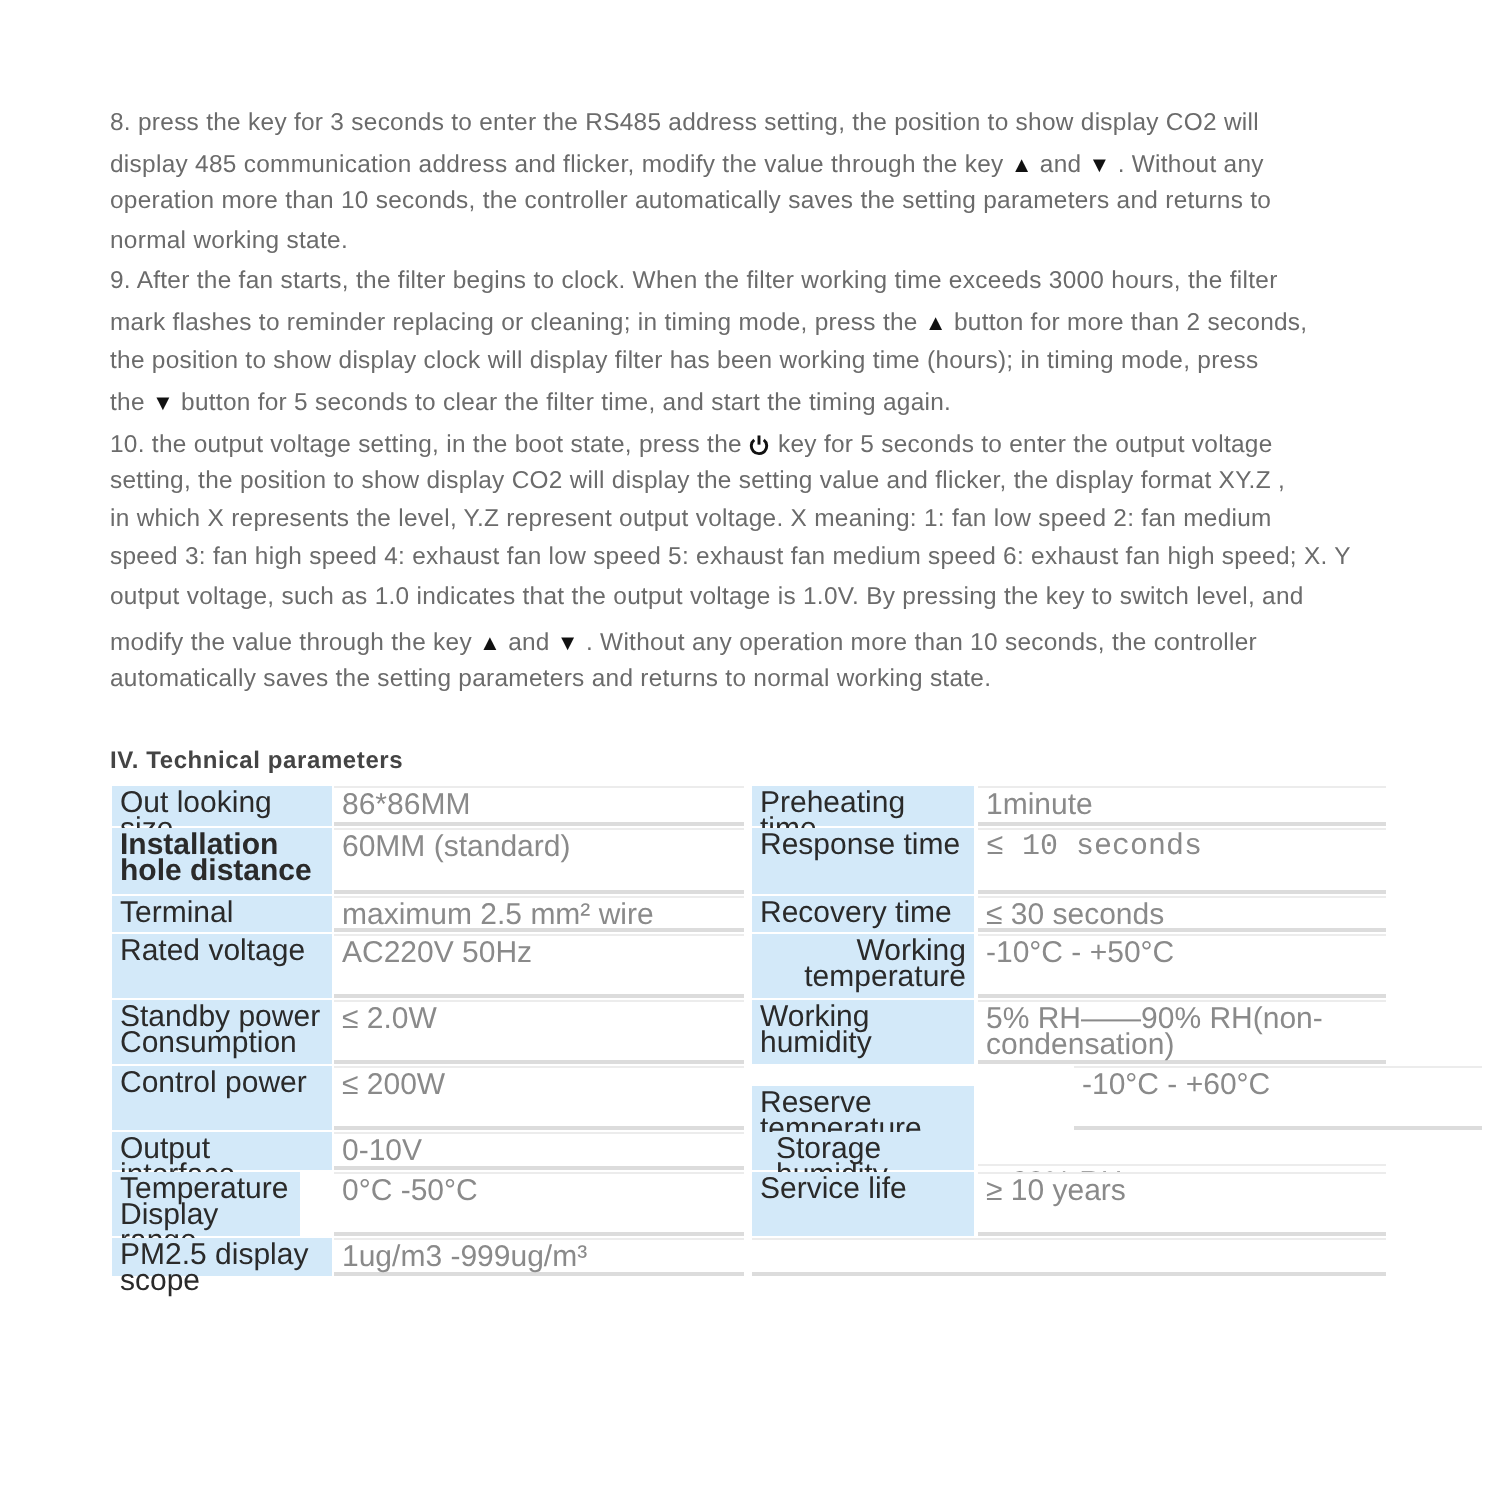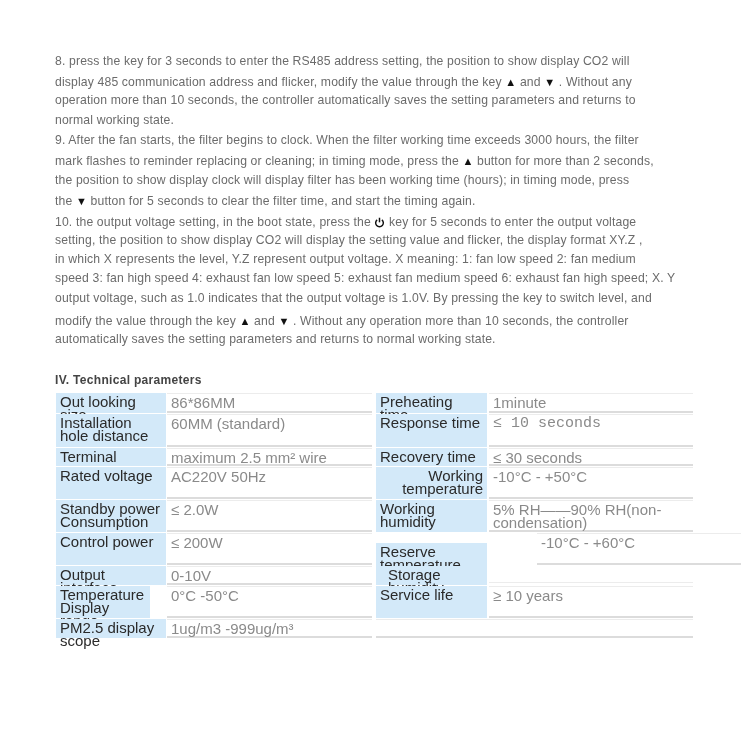--- a/index.html
+++ b/index.html
@@ -51,21 +51,21 @@
 <h2 class="sec">IV. Technical parameters</h2>
 
 <div class="table" id="tbl">
     <div>
       <div class="cell lab" style="left: 0px; top: 0px; width: 110px; height: 20px;">Out looking size</div>
       <div class="cell val" style="left: 111px; top: 0px; width: 205px; height: 20px;">86*86MM</div>
       <div class="cell lab" style="left: 320px; top: 0px; width: 111px; height: 20px;">Preheating time</div>
       <div class="cell val" style="left: 433px; top: 0px; width: 204px; height: 20px;">1minute</div>
     </div>
     <div>
-      <div class="cell lab" style="left: 0px; top: 21px; width: 110px; height: 33px;">Installation hole distance</div>
+      <div class="cell lab" style="left: 0px; top: 21px; width: 110px; height: 33px; font-weight: bold;">Installation hole distance</div>
       <div class="cell val" style="left: 111px; top: 21px; width: 205px; height: 33px;">60MM  (standard)</div>
       <div class="cell lab" style="left: 320px; top: 21px; width: 111px; height: 33px;">Response time</div>
       <div class="cell val" style="left: 433px; top: 21px; width: 204px; height: 33px; font-family: Liberation Mono, monospace;">≤ 10 seconds</div>
     </div>
     <div>
       <div class="cell lab" style="left: 0px; top: 55px; width: 110px; height: 18px;">Terminal</div>
       <div class="cell val" style="left: 111px; top: 55px; width: 205px; height: 18px;">maximum 2.5 mm² wire</div>
       <div class="cell lab" style="left: 320px; top: 55px; width: 111px; height: 18px;">Recovery time</div>
       <div class="cell val" style="left: 433px; top: 55px; width: 204px; height: 18px;">≤ 30 seconds</div>
     </div>

